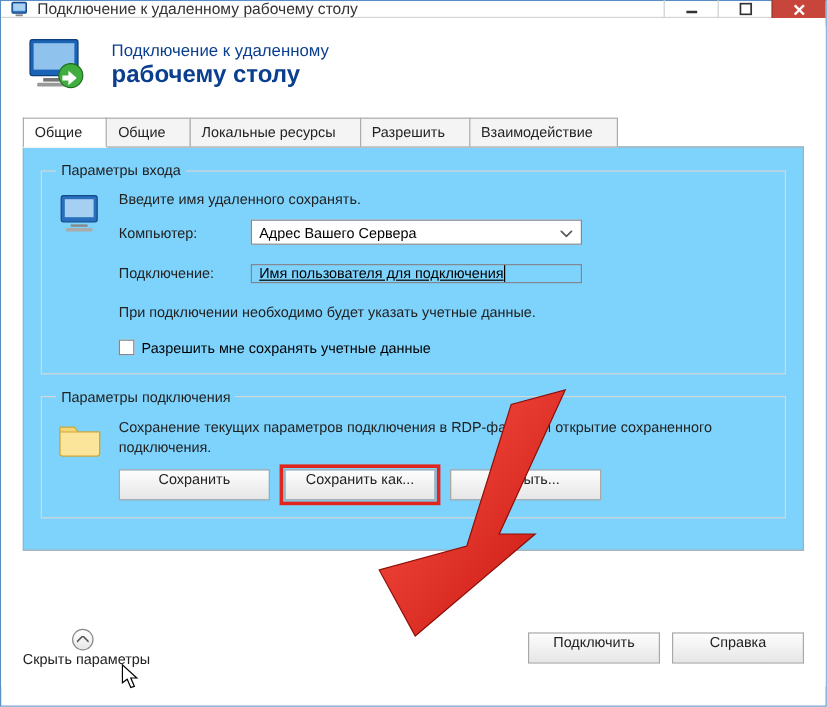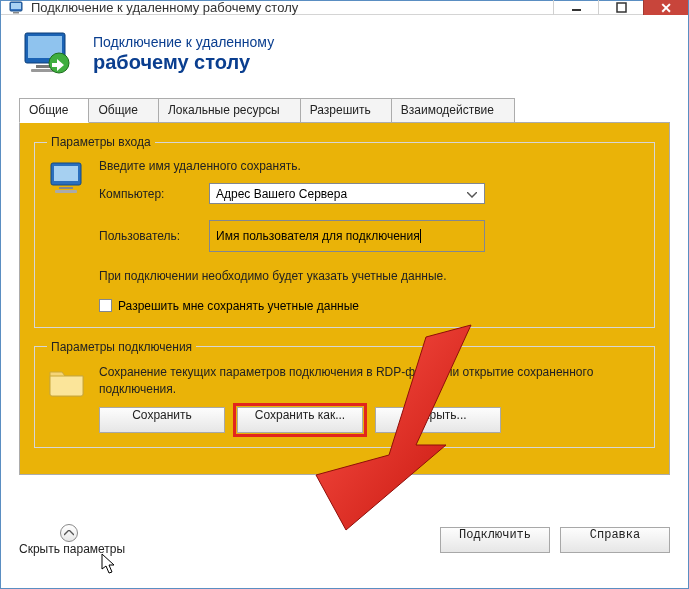--- a/index.html
+++ b/index.html
@@ -98,21 +98,21 @@
   .tab.active {
     border-bottom: 1px solid #fff;
     z-index: 2;
   }
   .tab.inactive {
     background: #f4f4f4;
   }
   .tab-panel {
     border: 1px solid #acacac;
     padding: 12px 14px 14px 14px;
-    background: #eab308;
+    background: #7dd3fc;
   }
   fieldset {
     border: 1px solid #d6d6d6;
     margin: 0 0 12px 0;
     padding: 10px 12px 14px 12px;
   }
   fieldset legend {
     padding: 0 4px;
     color: #222;
     font-size: 12px;
@@ -152,27 +152,28 @@
     max-width: 276px;
   }
   .combo .arrow {
     margin-left: auto;
     width: 16px;
     text-align: center;
     color: #444;
   }
   .textbox {
     flex: 1;
-    height: 32px;
+    height: 16px;
     border: 1px solid #828790;
     padding: 0 6px;
     display: flex;
     align-items: center;
     max-width: 276px;
     position: relative;
+    text-decoration: underline;
   }
   .textbox .caret {
     width: 1px;
     height: 14px;
     background: #000;
     display: inline-block;
   }
   .note {
     color: #222;
     margin: 6px 0 14px 0;
@@ -243,21 +244,20 @@
     justify-content: center;
     margin-right: 6px;
   }
   .footer-buttons {
     margin-left: auto;
     display: flex;
     gap: 10px;
   }
   .footer-buttons .btn {
     min-width: 110px;
-    font-family: Liberation Mono, monospace;
   }
   
   .red-arrow {
     position: absolute;
     left: 305px;
     top: 300px;
     width: 230px;
     height: 230px;
     pointer-events: none;
   }
@@ -347,21 +347,21 @@
                 <span>Адрес Вашего Сервера</span>
                 <span class="arrow">
                   <svg width="10" height="6">
                       <path d="M0 0 L5 5 L10 0" fill="none" stroke="#555" stroke-width="1.4"></path>
                     </svg>
                 </span>
               </div>
             </div>
 
             <div class="row">
-              <label>Пользователь:</label>
+              <label>Подключение:</label>
               <div class="textbox">
                 <span>Имя пользователя для подключения</span>
                   <span class="caret"></span>
               </div>
             </div>
 
             <div class="note">При подключении необходимо будет указать учетные данные.</div>
 
             <div class="checkbox-row">
               <div class="cb"></div>

